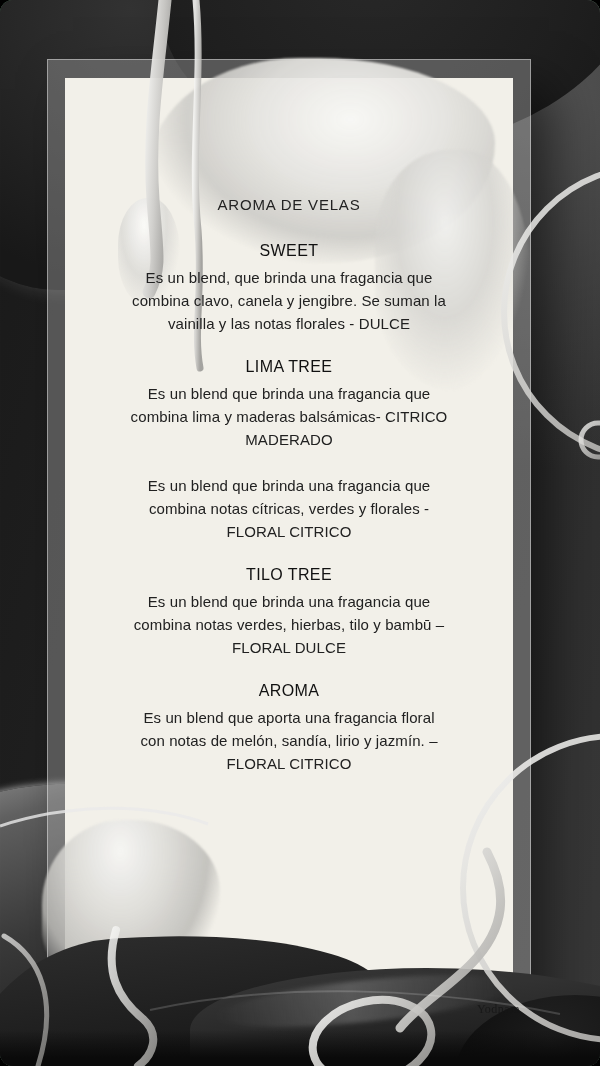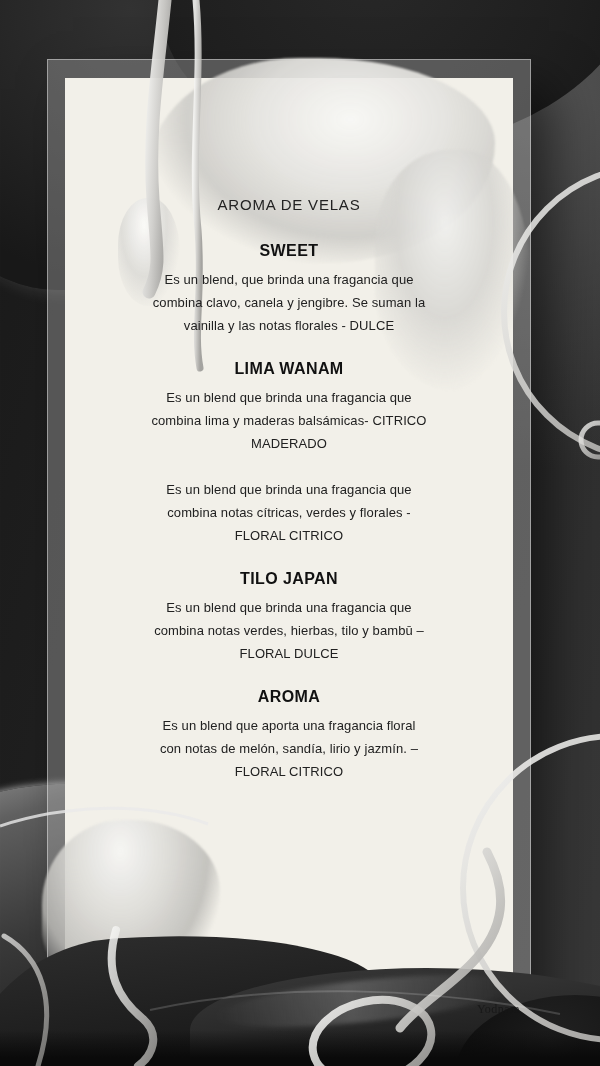--- a/index.html
+++ b/index.html
@@ -1,19 +1,20 @@
 <!DOCTYPE html>
 <html><head>
 <meta charset="utf-8">
 <style>
   html,body{margin:0;padding:0;background:#000;}
   #stage{
     position:relative;width:600px;height:1066px;overflow:hidden;
     background:#86efac;
     font-family:"Liberation Sans",sans-serif;
+    border-radius:13px;
   }
   
   .decor{position:absolute;pointer-events:none;}
   .bg-base{
     left:0;top:0;width:600px;height:1066px;z-index:0;
     background:
       radial-gradient(circle at 92% 8%, #525252 0%, rgba(82,82,82,0) 34%),
       linear-gradient(105deg, #1a1a1a 0%, #222222 42%, #2e2e2e 72%, #333333 100%);
   }
   .blob-top-left{
@@ -107,26 +108,26 @@
     position:absolute;left:65px;top:78px;width:448px;height:915px;z-index:5;
     box-sizing:border-box;padding-top:118px;
     text-align:center;color:#1f1f1f;
   }
   .menu-title{
     font-size:15px;font-weight:400;letter-spacing:0.8px;color:#222;
     margin:0 0 29px 0;
   }
   .scent-section{margin:0 auto 23px auto;width:352px;}
   .scent-name{
-    font-size:16px;font-weight:700;letter-spacing:0.4px;color:#111;
+    font-size:16px;font-weight:400;letter-spacing:0.4px;color:#111;
     margin:0 0 6px 0;line-height:18px;
   }
   .scent-desc{
-    font-size:13px;font-weight:400;line-height:23px;letter-spacing:0.1px;
-    margin:8px;white-space:pre-line;color:#212121;
+    font-size:15px;font-weight:400;line-height:23px;letter-spacing:0.1px;
+    margin:0;white-space:pre-line;color:#212121;
   }
   .watermark{
     position:absolute;left:0;top:1002px;width:520px;z-index:8;
     text-align:right;font-family:"Liberation Serif",serif;
     font-size:12px;letter-spacing:0.5px;color:rgba(22,22,22,0.85);
   }
 </style>
 </head>
 <body>
 
@@ -162,32 +163,32 @@
   <div class="card-content">
     <h1 class="menu-title">AROMA DE VELAS</h1>
 
     <div class="scent-section">
       <h2 class="scent-name">SWEET</h2>
       <p class="scent-desc">Es un blend, que brinda una fragancia que
 combina clavo, canela y jengibre. Se suman la
 vainilla y las notas florales - DULCE</p>
     </div>
     <div class="scent-section">
-      <h2 class="scent-name">LIMA WANAM</h2>
+      <h2 class="scent-name">LIMA TREE</h2>
       <p class="scent-desc">Es un blend que brinda una fragancia que
 combina lima y maderas balsámicas- CITRICO
 MADERADO</p>
     </div>
     <div class="scent-section">
       <p class="scent-desc">Es un blend que brinda una fragancia que
 combina notas cítricas, verdes y florales -
 FLORAL CITRICO</p>
     </div>
     <div class="scent-section">
-      <h2 class="scent-name">TILO JAPAN</h2>
+      <h2 class="scent-name">TILO TREE</h2>
       <p class="scent-desc">Es un blend que brinda una fragancia que
 combina notas verdes, hierbas, tilo y bambū –
 FLORAL DULCE</p>
     </div>
     <div class="scent-section">
       <h2 class="scent-name">AROMA</h2>
       <p class="scent-desc">Es un blend que aporta una fragancia floral
 con notas de melón, sandía, lirio y jazmín. –
 FLORAL CITRICO</p>
     </div>

